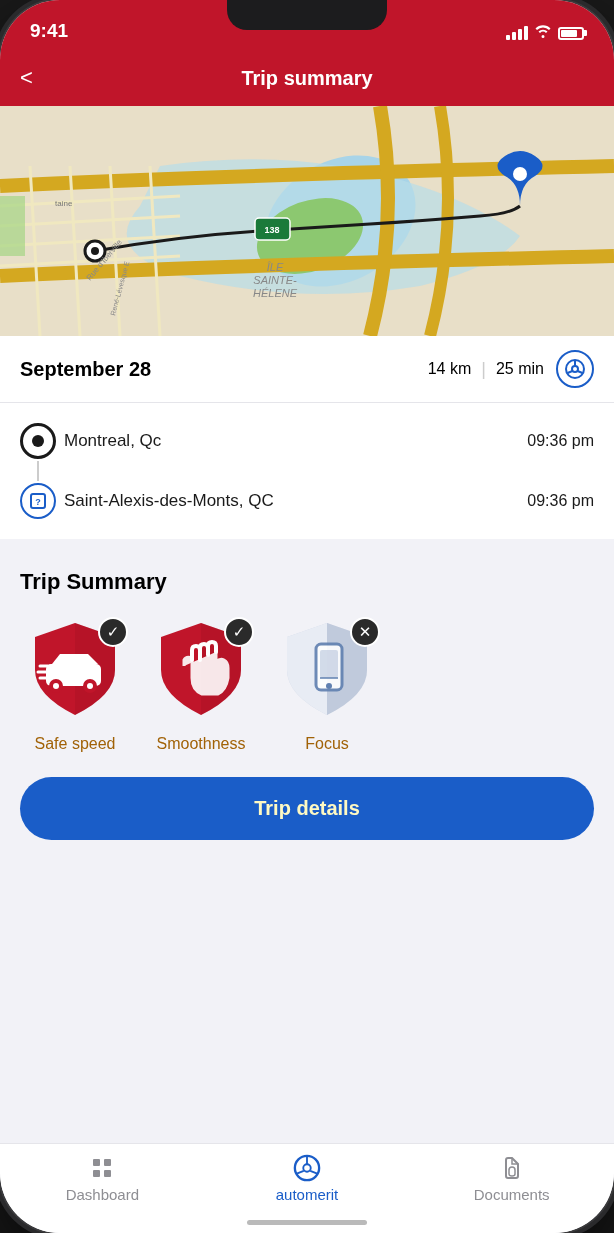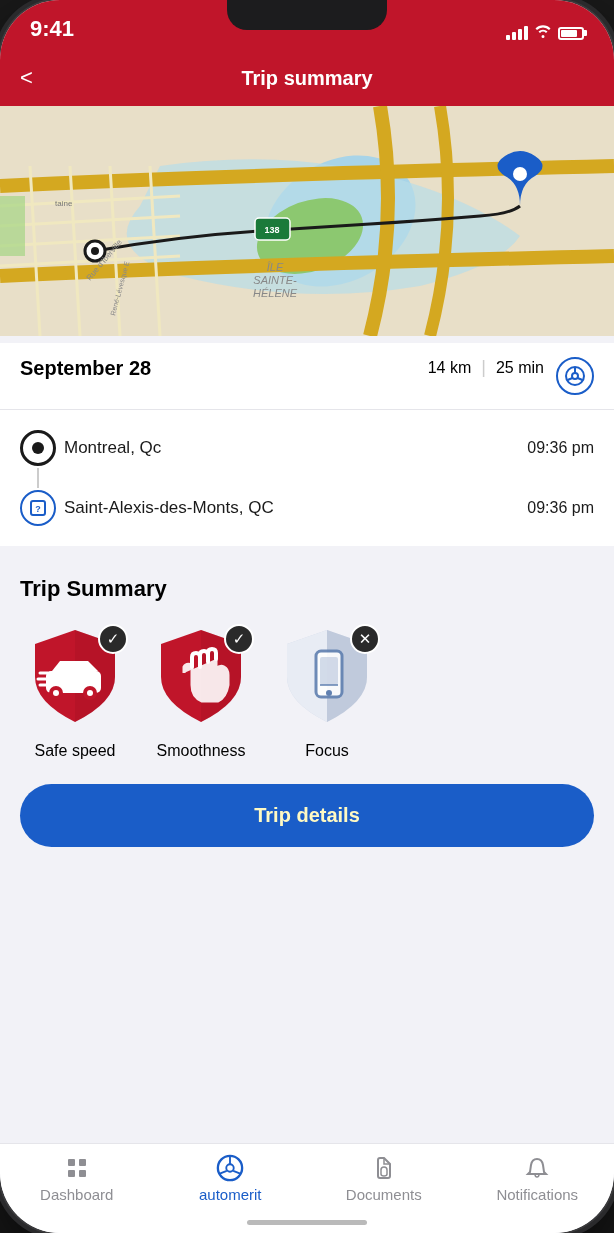--- a/index.html
+++ b/index.html
@@ -42,21 +42,21 @@
       height: 50px;
       display: flex;
       align-items: flex-end;
       justify-content: space-between;
       padding: 0 30px 8px;
       position: relative;
       z-index: 99;
     }
     .status-time {
       color: white;
-      font-size: 22px;
+      font-size: 19px;
       font-weight: 600;
     }
     .status-icons {
       display: flex;
       align-items: center;
       gap: 6px;
     }
     .signal-bars {
       display: flex; align-items: flex-end; gap: 2px;
     }
@@ -119,23 +119,22 @@
     }
     
     .map-svg {
       width: 100%; height: 100%;
     }
     
     .trip-info-bar {
       background: white;
       padding: 14px 20px;
       display: flex;
-      align-items: flex-start;
+      align-items: center;
       border-bottom: 1px solid #e5e5ea;
-      margin-top: 7px;
     }
     .trip-date {
       font-size: 20px;
       font-weight: 800;
       color: #000;
       flex: 1;
     }
     .trip-stats {
       display: flex;
       align-items: center;
@@ -258,21 +257,21 @@
       width: 30px; height: 30px;
       background: #2a2a2a;
       border-radius: 50%;
       display: flex; align-items: center; justify-content: center;
       color: white;
       font-size: 15px;
       border: 2px solid white;
     }
     .badge-label {
       font-size: 16px;
-      color: #000000;
+      color: #a16207;
       font-weight: 400;
     }
     
     .trip-details-btn {
       background: #1a5dc8;
       color: #fef9c3;
       border: none;
       border-radius: 50px;
       width: 100%;
       padding: 20px;
@@ -548,27 +547,18 @@
           <svg width="24" height="24" viewBox="0 0 24 24" fill="none">
             <path d="M12 2 Q16 6 18 8 L18 20 Q18 22 16 22 L8 22 Q6 22 6 20 L6 4 Q6 2 8 2 Z" stroke="#8e8e93" stroke-width="2" fill="none"></path>
             <path d="M12 2 L12 8 L18 8" stroke="#8e8e93" stroke-width="1.5" fill="none"></path>
 
             <path d="M9 14 Q9 11 12 11 Q15 11 15 14 L15 18 Q15 20 12 20 Q9 20 9 18 L9 13" stroke="#8e8e93" stroke-width="1.5" fill="none" stroke-linecap="round"></path>
           </svg>
         </div>
         <span class="nav-label">Documents</span>
       </div>
 
-      <div class="nav-item">
-        <div class="nav-icon">
-          <svg width="24" height="24" viewBox="0 0 24 24" fill="none">
-            <path d="M12 3 Q17 3 18 9 L19 16 L21 18 L3 18 L5 16 L6 9 Q7 3 12 3Z" stroke="#8e8e93" stroke-width="2" fill="none"></path>
-            <path d="M10 18 Q10 21 12 21 Q14 21 14 18" stroke="#8e8e93" stroke-width="1.5" fill="none"></path>
-          </svg>
-        </div>
-        <span class="nav-label">Notifications</span>
-      </div>
 
     </div>
 
     <div class="home-indicator"></div>
   </div>
 </div>
 
 </body></html>

